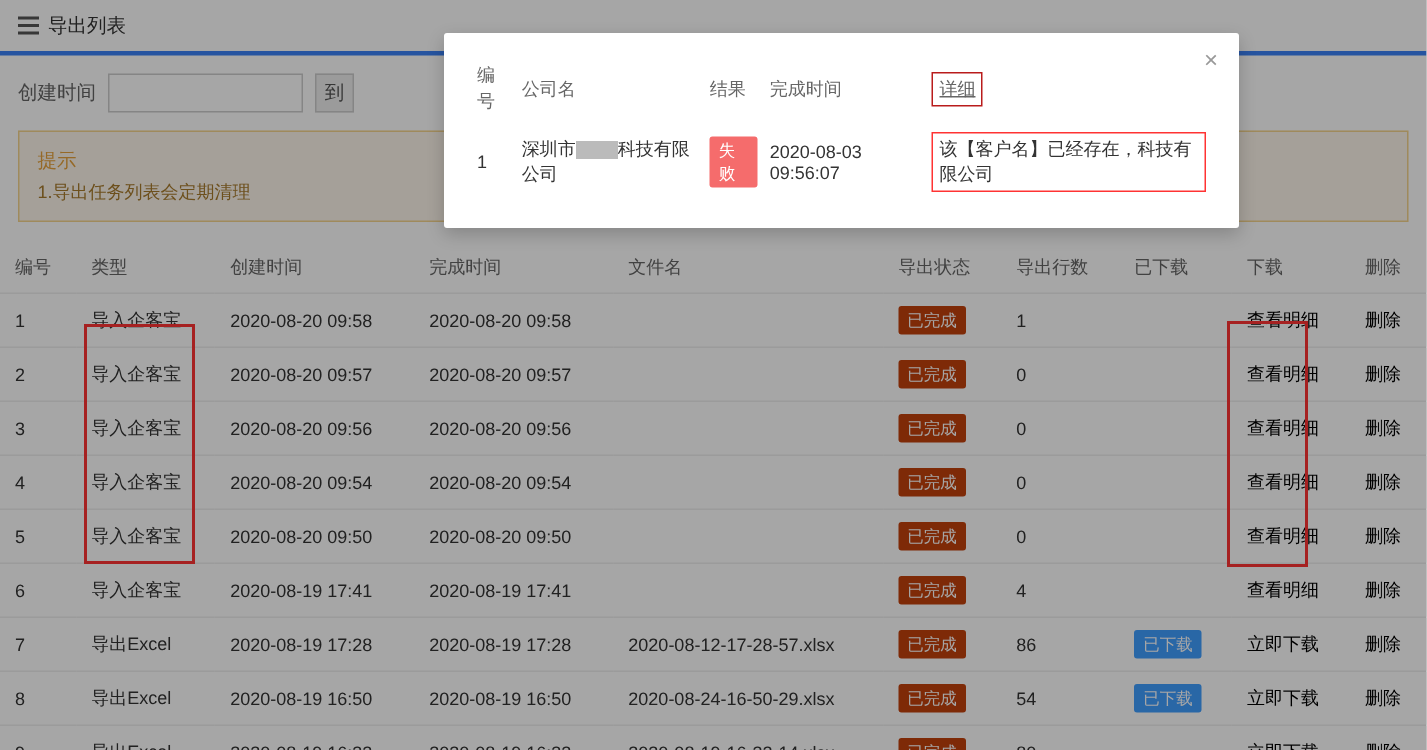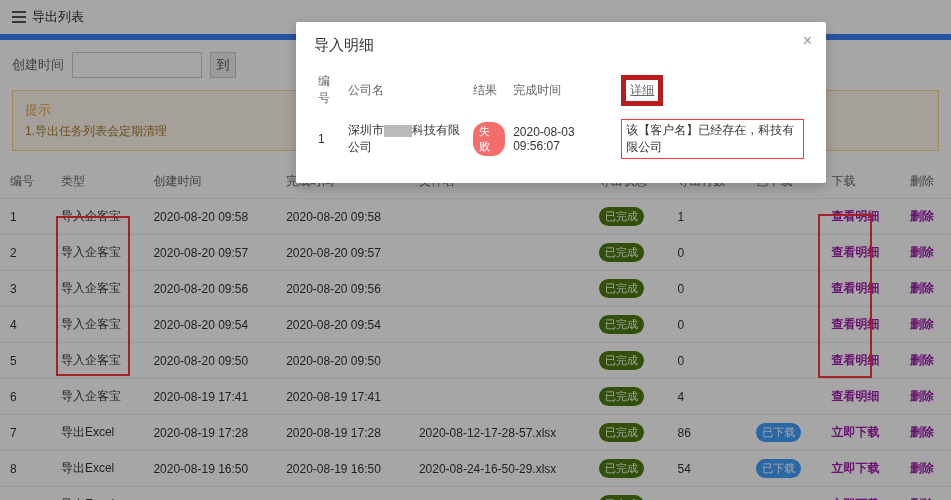--- a/index.html
+++ b/index.html
@@ -1,46 +1,46 @@
 <!DOCTYPE html>
 <html><head>
 <meta charset="utf-8">
 <style>
 * { margin: 0; padding: 0; box-sizing: border-box; }
 body { font-family: "Microsoft YaHei", Arial, sans-serif; font-size: 13px; color: #333; background: #fff; position: relative; width: 951px; height: 500px; overflow: hidden; }
-.page-header { padding: 8px 12px; border-bottom: 6px solid #3b82f6; display: flex; align-items: center; gap: 6px; }
+.page-header { padding: 8px 12px; border-bottom: 3px solid #3b82f6; display: flex; align-items: center; gap: 6px; }
 .page-header .icon-bar { width: 14px; height: 12px; display: inline-flex; flex-direction: column; justify-content: space-between; }
 .page-header .icon-bar span { height: 2px; background: #555; }
 .filter-row { padding: 12px; display: flex; align-items: center; gap: 8px; }
 .filter-row label { color: #666; }
 .filter-row input { width: 130px; height: 26px; border: 1px solid #ccc; padding: 0 6px; }
 .filter-row .to-box { width: 26px; height: 26px; background: #eee; border: 1px solid #ccc; display: flex; align-items: center; justify-content: center; color: #555; }
 .alert-box { margin: 0 12px 14px; border: 1px solid #f5d58e; background: #fdf6ec; padding: 10px 12px; }
 .alert-box .title { color: #e6a23c; font-weight: 500; margin-bottom: 4px; }
 .alert-box .body { color: #a87b2d; font-size: 12px; }
 .tbl { width: 100%; border-collapse: collapse; }
 .tbl th, .tbl td { text-align: left; padding: 8px 10px; font-size: 12px; border-bottom: 1px solid #eee; white-space: nowrap; }
 .tbl th { color: #666; font-weight: 500; }
-.link { color: #a21caf; cursor: pointer; font-weight: bold; }
-.badge { display: inline-block; padding: 2px 6px; border-radius: 13px; font-size: 11px; color: #fff; }
-.badge-green { background: #4d7c0f; }
+.link { color: #000000; cursor: pointer; }
+.badge { display: inline-block; padding: 2px 6px; border-radius: 2px; font-size: 11px; color: #fff; }
+.badge-green { background: #c2410c; }
 .badge-blue { background: #409eff; }
 .badge-red { background: #f56c6c; }
 .box-red-type { position: absolute; border: 2px solid #f33; pointer-events: none; left: 56px; top: 216px; width: 74px; height: 160px; }
 .box-red-link { position: absolute; border: 2px solid #f33; pointer-events: none; left: 818px; top: 214px; width: 54px; height: 164px; }
 .overlay { position: absolute; inset: 0; background: rgba(0,0,0,0.35); }
 .modal { position: absolute; top: 22px; left: 296px; width: 530px; background: #fff; border-radius: 2px; box-shadow: 0 4px 12px rgba(0,0,0,0.2); padding: 14px 18px 18px; }
 .modal .mtitle { font-size: 15px; margin-bottom: 12px; }
 .modal .mclose { position: absolute; top: 10px; right: 14px; color: #999; cursor: pointer; font-size: 16px; }
 .modal table { width: 100%; border-collapse: collapse; font-size: 12px; }
 .modal th, .modal td { text-align: left; padding: 6px 4px; }
 .modal th { color: #666; font-weight: 500; }
 .modal .censor { display: inline-block; width: 28px; height: 12px; background: #bbb; vertical-align: middle; }
 .modal .detail-box { border: 1px solid #f33; padding: 2px 4px; display: inline-block; }
-.modal .detail-th-box { border: 5px solid #b91c1c; padding: 2px 4px; display: inline-block; text-decoration: underline; }
+.modal .detail-th-box { border: 1px solid #b91c1c; padding: 2px 4px; display: inline-block; text-decoration: underline; }
 </style>
 </head>
 <body>
 
 <div class="page-header">
   <span class="icon-bar">
       <span></span>
       <span></span>
       <span></span>
     </span>
@@ -184,21 +184,20 @@
         <td><span class="link">删除</span></td>
       </tr>
     </tbody>
 </table>
 
 <div class="box-red-type"></div>
 <div class="box-red-link"></div>
 
 <div class="overlay"></div>
 <div class="modal">
-  <div class="mtitle">导入明细</div>
   <span class="mclose">×</span>
   <table>
     <thead>
       <tr>
         <th>编号</th>
         <th>公司名</th>
         <th>结果</th>
         <th>完成时间</th>
         <th><span class="detail-th-box">详细</span></th>
       </tr>

